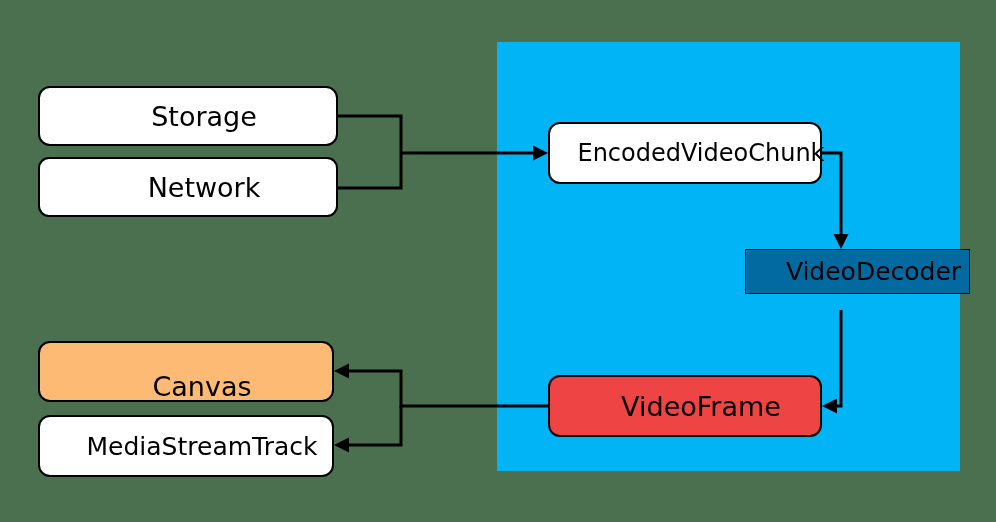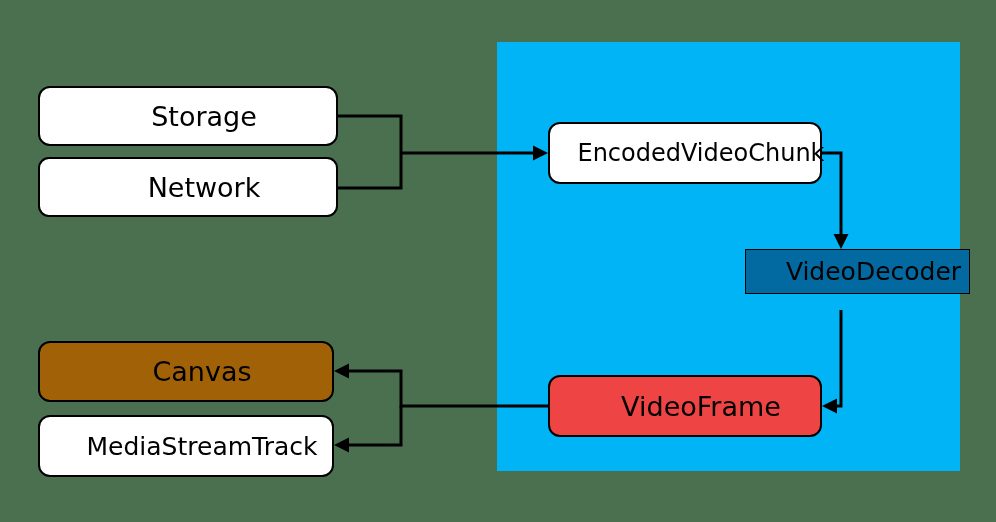--- a/index.html
+++ b/index.html
@@ -86,21 +86,21 @@
       </g>
     </svg>
 
   <div class="node-layer">
       <div class="node fs-lg" style="left: 38px; top: 86px; width: 300px; height: 60px; background: rgb(255, 255, 255); border-color: rgb(0, 0, 0);">
         <span>Storage</span>
       </div>
       <div class="node fs-lg" style="left: 38px; top: 157px; width: 300px; height: 60px; background: rgb(255, 255, 255); border-color: rgb(0, 0, 0); border-radius: 11px;">
         <span>Network</span>
       </div>
-      <div class="node fs-lg" style="left: 38px; top: 341px; width: 296px; height: 61px; background: #a16207; border-color: rgb(0, 0, 0);">
+      <div class="node fs-lg" style="left: 38px; top: 341px; width: 296px; height: 61px; background: #fdba74; border-color: rgb(0, 0, 0); align-items: flex-end;">
         <span>Canvas</span>
       </div>
       <div class="node fs-md" style="left: 38px; top: 415px; width: 296px; height: 62px; background: rgb(255, 255, 255); border-color: rgb(0, 0, 0);">
         <span>MediaStreamTrack</span>
       </div>
       <div class="node fs-sm" style="left: 548px; top: 122px; width: 274px; height: 62px; background: rgb(255, 255, 255); border-color: rgb(0, 0, 0); text-align: center;">
         <span>EncodedVideoChunk</span>
       </div>
       <div class="node rect shaded fs-md" style="left: 728px; top: 249px; width: 225px; height: 45px; background: #0369a1; border-color: rgb(0, 0, 0); margin-left: 17px;">
         <span>VideoDecoder</span>

